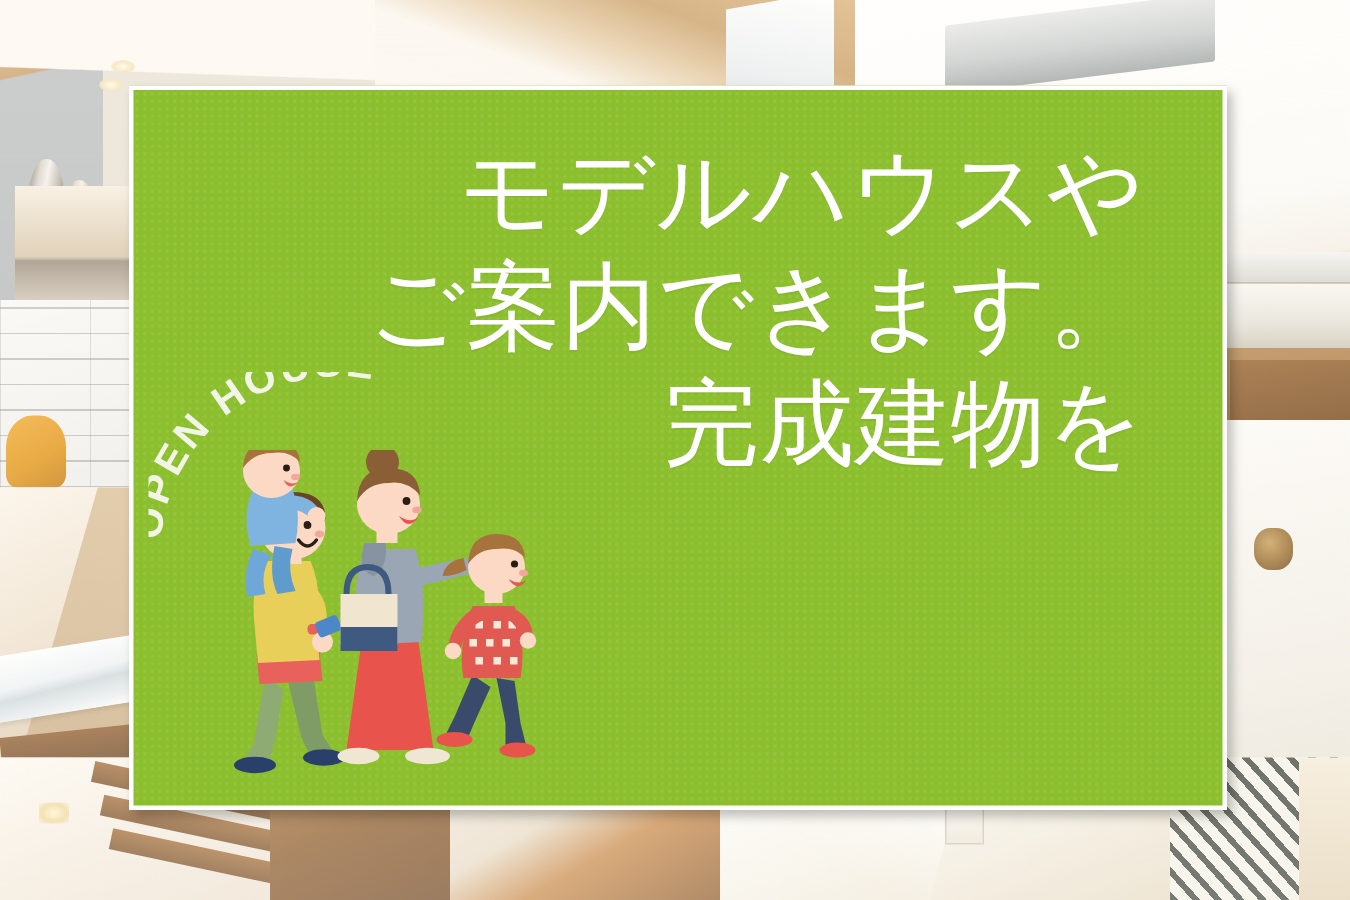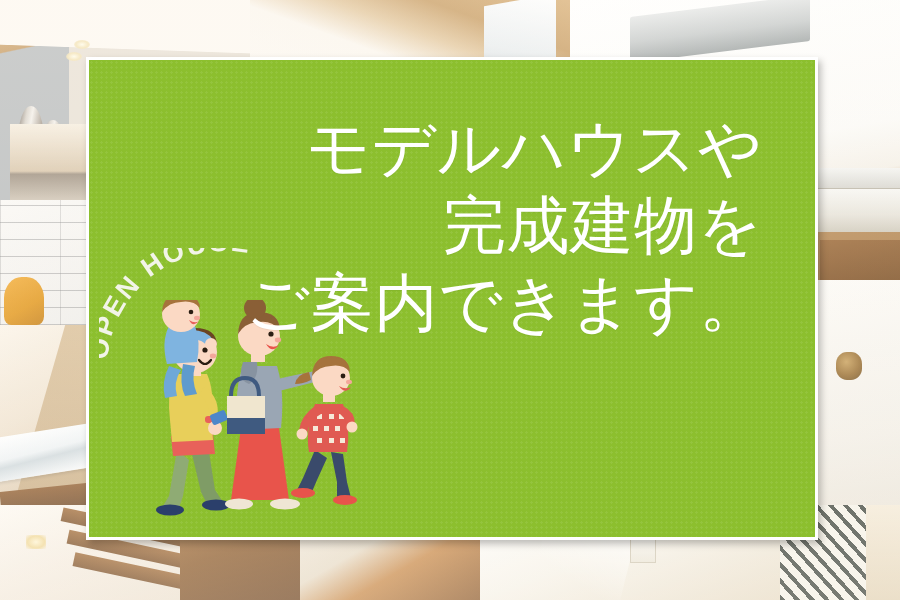--- a/index.html
+++ b/index.html
@@ -242,21 +242,20 @@
     position:absolute; right:52px; top:30px;
     text-align:right;
     color:#ffffff;
     font-family:"Liberation Sans", sans-serif;
     font-size:63px;
     line-height:1.23;
     letter-spacing:.012em;
     font-weight:400;
     white-space:nowrap;
     text-shadow:0 1px 1px rgba(0,0,0,.05);
-    margin-top:20px;
   }
   .headline .ln{ display:block; }
 
   
   #open-house-arc{
     position:absolute; left:10px; top:188px; width:210px; height:130px;
   }
   #open-house-arc text{
     fill:#f2f4e8;
     font-family:"Liberation Sans", sans-serif;
@@ -455,18 +454,18 @@
         <path d="M173,76 Q174,56 192,56 Q210,56 211,72 Q204,64 192,66 Q180,66 173,76 Z" fill="#a6733c"></path>
         <path d="M170,72 Q158,74 156,84 Q164,84 172,80 Z" fill="#a6733c"></path>
         <circle cx="204" cy="76" r="2.4" fill="#2a1d12"></circle>
         <ellipse cx="210" cy="82" rx="3" ry="2.2" fill="#f3a79a"></ellipse>
         <path d="M200,86 Q206,95 212,87 Q206,90 200,86 Z" fill="#e05a52"></path>
       </g>
     </svg>
 
     <div class="headline nosel">
       <span class="ln">モデルハウスや</span>
+      <span class="ln">ご案内できます。</span>
       <span class="ln">完成建物を</span>
-      <span class="ln">ご案内できます。</span>
     </div>
 
   </div>
 </div>
 
 </body></html>

